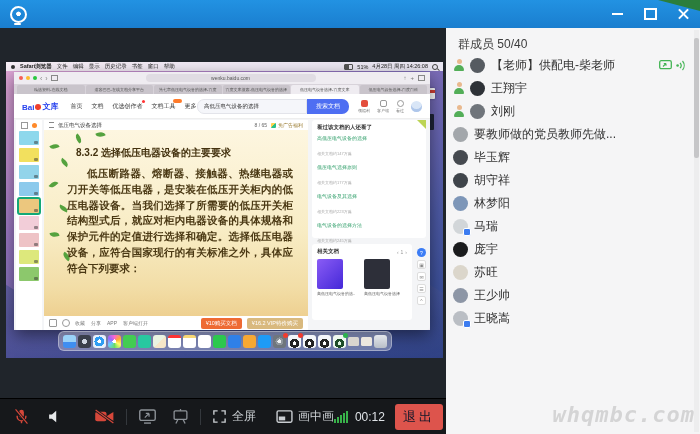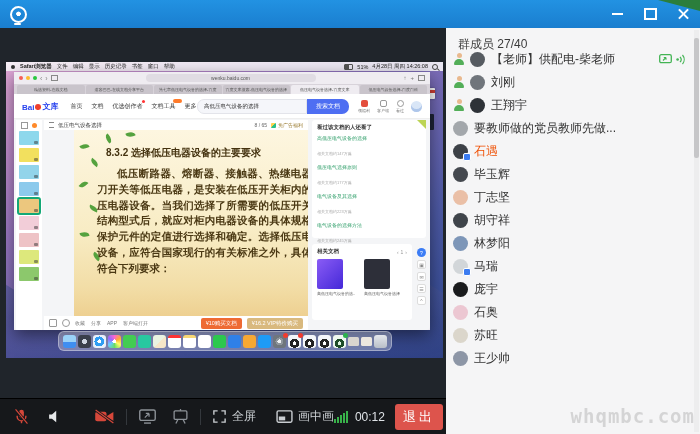--- a/index.html
+++ b/index.html
@@ -17,35 +17,35 @@
   .minbar{width:11px;height:2px;background:#fff;}
   .maxbox{width:9px;height:8px;border:2px solid #fff;}
   .xwrap{position:relative;width:11px;height:11px;}
   .xwrap i{position:absolute;left:-1px;top:4.5px;width:13px;height:2px;background:#fff;}
   .xwrap i:first-child{transform:rotate(45deg);} .xwrap i:last-child{transform:rotate(-45deg);}
   .greenwedge{position:absolute;top:0;right:0;width:42px;height:11px;background:#2b7e3c;
               clip-path:polygon(0 0,100% 0,100% 100%);z-index:40;}
   
   .panel{position:absolute;top:28px;right:0;width:254px;bottom:0;background:#f5f5f6;}
   .phead{position:absolute;top:8px;left:12px;font-size:12px;color:#3c3c3c;}
-  .mlist{position:absolute;top:20px;left:0;right:0;}
+  .mlist{position:absolute;top:26px;left:0;right:0;}
   .mrow{height:23px;display:flex;align-items:center;padding-left:7px;font-size:12px;color:#333;}
   .cind{width:12px;height:13px;position:relative;margin-right:5px;flex:none;}
   .cind::before{content:"";position:absolute;left:3.5px;top:0;width:5px;height:5px;border-radius:50%;background:#e9b98e;}
   .cind::after{content:"";position:absolute;left:1px;bottom:1px;width:10px;height:6px;border-radius:5px 5px 1px 1px;background:#53ae58;}
   .mrow.noc{}
   .avatar{width:15px;height:15px;border-radius:50%;margin-right:6px;flex:none;position:relative;}
   .avbadge{position:absolute;right:-3px;bottom:-2px;width:6px;height:6px;border-radius:2px;background:#3c7cf0;border:1px solid #fff;}
   .mname{white-space:nowrap;overflow:hidden;text-overflow:ellipsis;max-width:158px;}
   .hl{color:#ef4f02;}
   .ricons{margin-left:auto;margin-right:14px;display:flex;gap:4px;align-items:center;}
   .scrolltrack{position:absolute;top:2px;right:1px;bottom:2px;width:5px;background:#ededee;}
   .scrollthumb{position:absolute;top:8px;right:0;width:5px;height:120px;background:#c6c6c8;border-radius:2px;}
-  .wm{position:absolute;right:5px;bottom:7px;font-size:19px;font-weight:bold;color:#cdcdcd;opacity:.8;
-      letter-spacing:1px;z-index:25;font-family:"DejaVu Sans Mono",monospace;}
+  .wm{position:absolute;right:5px;bottom:7px;font-size:22px;font-weight:bold;color:#cdcdcd;opacity:.8;
+      letter-spacing:1px;z-index:25;font-family:"DejaVu Sans Mono",monospace;font-style:italic;}
   
   .video{position:absolute;left:0;top:28px;width:446px;height:371px;background:#20252b;}
   .screen{position:absolute;left:6px;top:34px;width:437px;height:296px;overflow:hidden;
           background:linear-gradient(150deg,#e2aad8 0%,#c791cf 14%,#9b79c4 32%,#7168b4 52%,#4e5aa5 72%,#3a4f98 88%,#31488e 100%);}
   .mnt{position:absolute;left:0;right:0;bottom:0;height:55%;opacity:.55;
        background:linear-gradient(#6a74b8,#2e3c7c);
        clip-path:polygon(0 100%,0 55%,12% 75%,28% 35%,40% 65%,55% 20%,68% 55%,82% 30%,100% 60%,100% 100%);}
   .menubar{position:absolute;left:0;top:0;right:0;height:9px;background:rgba(250,249,252,.87);display:flex;
            align-items:center;gap:5px;padding:0 5px;font-size:5.5px;color:#222;z-index:2;}
   .apple{width:4px;height:4px;border-radius:50%;background:#333;flex:none;}
@@ -101,21 +101,21 @@
   .thumb::after{content:"";position:absolute;right:1px;bottom:1px;width:4px;height:3px;background:rgba(50,50,50,.5);border-radius:1px;}
   .thumb.sel{outline:2px solid #12a876;}
   .viewer{position:absolute;left:30px;top:2px;width:264px;bottom:0;}
   .vbar{height:10px;background:#fff;display:flex;align-items:center;gap:4px;padding:0 5px;font-size:5px;color:#666;}
   .vburger{width:5px;height:4px;border-top:1px solid #888;border-bottom:1px solid #888;}
   .vtitle{font-size:5.5px;color:#444;}
   .vpage{margin-left:auto;}
   .vad{display:flex;align-items:center;gap:2px;color:#9a7b30;}
   .vadico{width:5px;height:5px;background:linear-gradient(135deg,#ffd24d 50%,#2cc189 50%);border-radius:1px;}
   .slide{position:absolute;left:0;top:10px;right:0;bottom:14px;overflow:hidden;
-         background:linear-gradient(#fdf6e0 0%,#f8ecc4 55%,#f2dda6 85%,#eed091 100%);margin-left:30px;}
+         background:linear-gradient(#fdf6e0 0%,#f8ecc4 55%,#f2dda6 85%,#eed091 100%);}
   .leaf{position:absolute;width:9px;height:5px;background:#55a23e;border-radius:0 80% 0 80%;}
   .stitle{position:absolute;left:32px;top:16px;font-size:10px;font-weight:bold;color:#44320f;white-space:nowrap;}
   .sbody{position:absolute;left:23px;top:36px;width:226px;font-size:10.5px;font-weight:bold;color:#4a3813;
          line-height:1.5;text-align:justify;text-indent:1.9em;}
   .vfoot{position:absolute;left:0;right:0;bottom:0;height:14px;background:#fff;display:flex;align-items:center;
          gap:5px;padding:0 5px;font-size:5px;color:#777;}
   .fic{width:6px;height:6px;border:1px solid #999;border-radius:1px;flex:none;}
   .factions{display:flex;gap:6px;align-items:center;}
   .buy{margin-left:auto;background:#ee6a33;color:#fff;font-size:5.5px;padding:2px 5px;border-radius:2px;white-space:nowrap;}
   .vip{background:#d9b97e;color:#fff;font-size:5.5px;padding:2px 5px;border-radius:2px;white-space:nowrap;}
@@ -148,21 +148,21 @@
   .dicon.mini{width:11px;height:9px;border-radius:1.5px;}
   
   .controls{position:absolute;left:0;bottom:0;width:446px;height:35px;background:#16181b;border-top:1px solid #000;
             display:flex;align-items:center;z-index:20;}
   .cbtn{display:flex;align-items:center;justify-content:center;}
   .vdiv{width:1px;height:16px;background:#34383d;margin:0 11px;}
   .lbl{font-size:12px;color:#cdd1d5;margin-left:5px;white-space:nowrap;}
   .timer{font-size:12px;color:#dfe3e7;margin-left:7px;}
   .sig{display:flex;align-items:flex-end;gap:1px;margin-left:auto;}
   .sig i{width:2px;background:#38b24a;display:block;}
-  .exit{margin:0 3px 0 10px;background:#dd544c;color:#ffffff;font-size:13px;border:none;border-radius:3px;
+  .exit{margin:0 3px 0 10px;background:#dd544c;color:#0f172a;font-size:13px;border:none;border-radius:3px;
         width:50px;height:26px;letter-spacing:3px;font-family:inherit;}
 </style>
 </head>
 <body>
 
 <div id="app">
 
   <div class="titlebar">
     <span class="cam"></span>
     <div class="winbtns">
@@ -464,96 +464,88 @@
         <i style="height:6px"></i>
         <i style="height:8px"></i>
         <i style="height:10px"></i>
         <i style="height:12px"></i>
     </span>
     <span class="timer">00:12</span>
     <button class="exit">退出</button>
   </div>
 
   <div class="panel">
-    <div class="phead">群成员 27/40</div>
+    <div class="phead">群成员 50/40</div>
     <div class="mlist">
 
       <div class="mrow">
         <span class="cind"></span>
         <span class="avatar" style="background:#565b61"></span>
         <span class="mname">【老师】供配电-柴老师</span>
         <span class="ricons">
           <svg width="13" height="11" viewBox="0 0 13 11">
             <rect x="0.7" y="0.7" width="11.6" height="8" rx="1.5" fill="none" stroke="#43b454" stroke-width="1.3"></rect>
             <path d="M4 6.5l3-3m0 0H4.8M7 3.5v2.2" stroke="#43b454" stroke-width="1.1" fill="none"></path>
           </svg>
           <svg width="10" height="11" viewBox="0 0 10 11">
             <circle cx="1.6" cy="5.5" r="1.3" fill="#43b454"></circle>
             <path d="M4 2.8a4 4 0 0 1 0 5.4" stroke="#43b454" stroke-width="1.2" fill="none"></path>
             <path d="M6.5 1a7 7 0 0 1 0 9" stroke="#43b454" stroke-width="1.2" fill="none"></path>
           </svg>
         </span>
       </div>
       <div class="mrow">
         <span class="cind"></span>
+        <span class="avatar" style="background:#2e3237"></span>
+        <span class="mname">王翔宇</span>
+      </div>
+      <div class="mrow">
+        <span class="cind"></span>
         <span class="avatar" style="background:#70757b"></span>
         <span class="mname">刘刚</span>
       </div>
-      <div class="mrow">
-        <span class="cind"></span>
-        <span class="avatar" style="background:#2e3237"></span>
-        <span class="mname">王翔宇</span>
-      </div>
       <div class="mrow noc">
         <span class="avatar" style="background:#a3a7ab"></span>
         <span class="mname">要教师做的党员教师先做...</span>
       </div>
       <div class="mrow noc">
-        <span class="avatar" style="background:#3d4147">
-            <span class="avbadge"></span>
-          </span>
-        <span class="mname hl">石遇</span>
-      </div>
-      <div class="mrow noc">
         <span class="avatar" style="background:#45494f"></span>
         <span class="mname">毕玉辉</span>
       </div>
       <div class="mrow noc">
-        <span class="avatar" style="background:#eabfa6"></span>
-        <span class="mname">丁志坚</span>
-      </div>
-      <div class="mrow noc">
         <span class="avatar" style="background:#3f444a"></span>
         <span class="mname">胡守祥</span>
       </div>
       <div class="mrow noc">
         <span class="avatar" style="background:#7d96b8"></span>
         <span class="mname">林梦阳</span>
       </div>
       <div class="mrow noc">
         <span class="avatar" style="background:#d2d6d9">
             <span class="avbadge"></span>
           </span>
         <span class="mname">马瑞</span>
       </div>
       <div class="mrow noc">
         <span class="avatar" style="background:#1a1b1d"></span>
         <span class="mname">庞宇</span>
       </div>
       <div class="mrow noc">
-        <span class="avatar" style="background:#ecc7d2"></span>
-        <span class="mname">石奥</span>
-      </div>
-      <div class="mrow noc">
         <span class="avatar" style="background:#dbd6cb"></span>
         <span class="mname">苏旺</span>
       </div>
       <div class="mrow noc">
         <span class="avatar" style="background:#8d96a6"></span>
         <span class="mname">王少帅</span>
+      </div>
+      <div class="mrow noc">
+        <span class="avatar" style="background:#babec4">
+            <span class="avbadge"></span>
+          </span>
+        <span class="mname">王晓嵩</span>
       </div>
     </div>
     <div class="scrolltrack">
         <span class="scrollthumb"></span>
       </div>
     <div class="wm">whqmbc.com</div>
   </div>
 
 </div>
 

